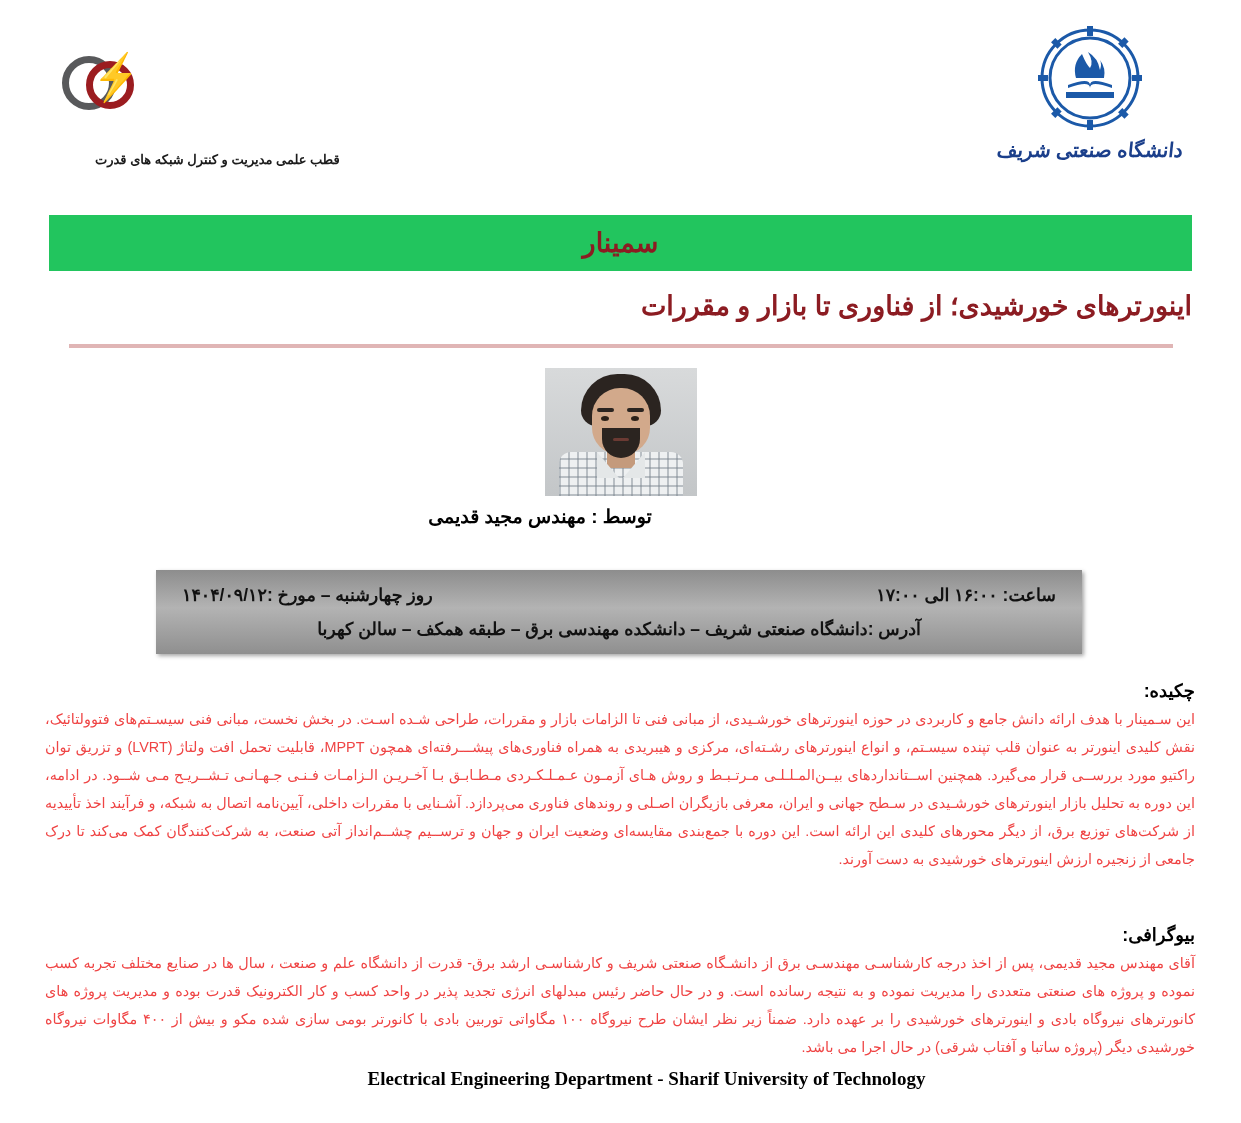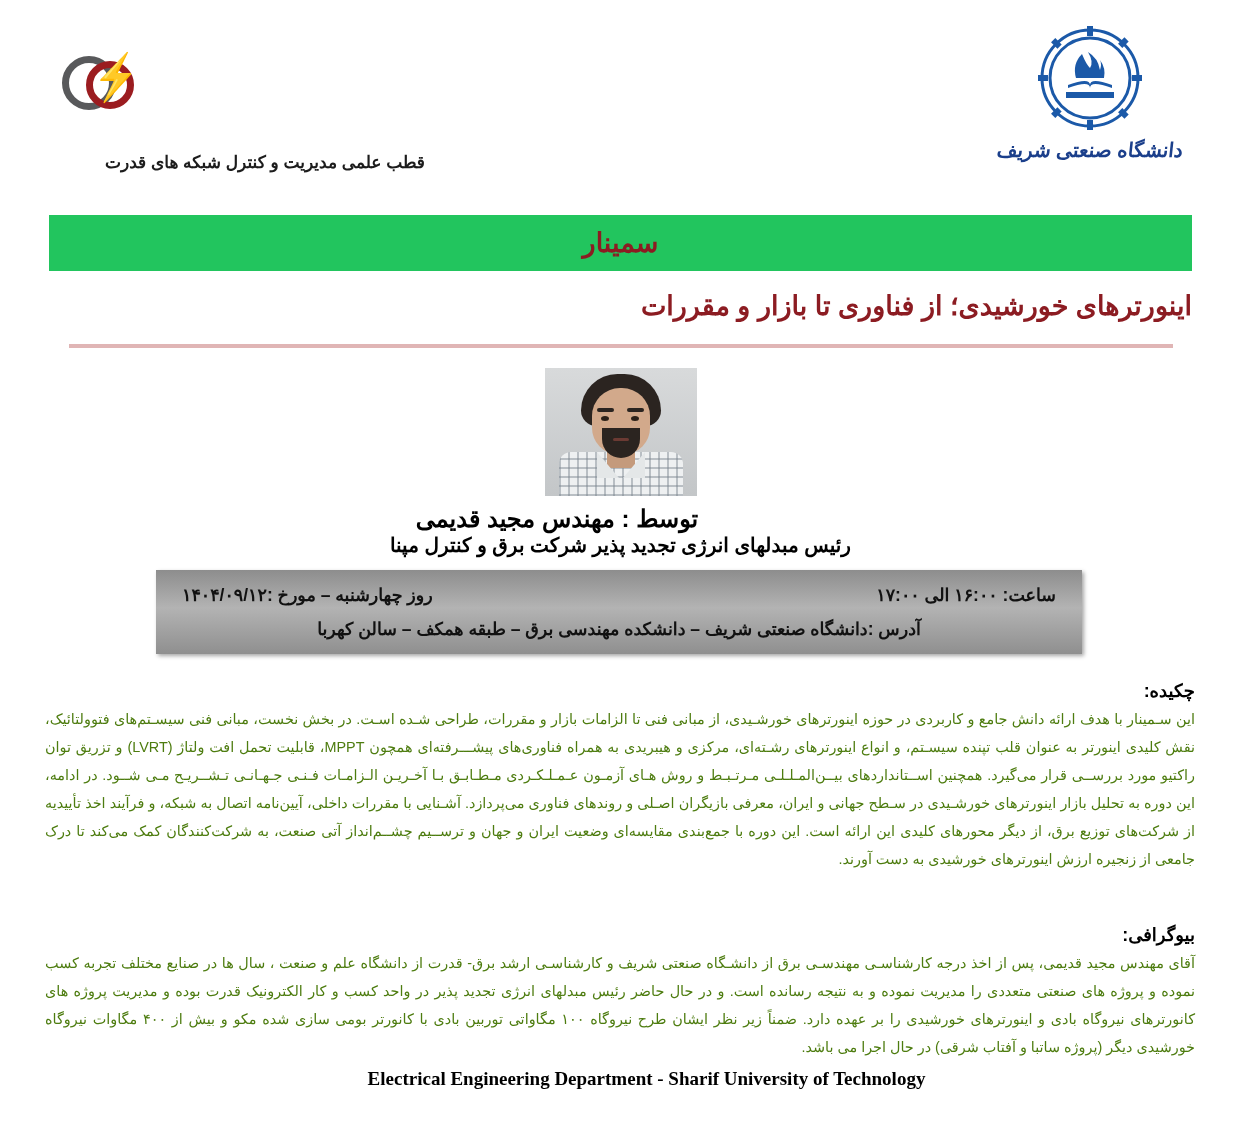--- a/index.html
+++ b/index.html
@@ -109,22 +109,22 @@
     color: #1b3f8b;
     font-weight: bold;
     letter-spacing: 1px;
     transform: skewX(-6deg);
   }
   .cep-fa {
     position: absolute;
     top: 152px;
     left: 95px;
     width: 330px;
-    text-align: right;
-    font-size: 17px;
+    text-align: left;
+    font-size: 13px;
     font-weight: bold;
     color: #1c1c1c;
   }
 
   
   .seminar-band {
     position: absolute;
     top: 215px;
     left: 49px;
     width: 1143px;
@@ -241,21 +241,21 @@
   .photo .collar-r {
     left: 78px;
     border-width: 26px 22px 0 0;
     border-color: transparent #e4e7e8 transparent transparent;
   }
 
   .speaker-line1 {
     position: absolute;
     top: 505px; left: 0; width: 1080px;
     text-align: center;
-    font-size: 24px; font-weight: bold; margin-left: 17px;
+    font-size: 19px; font-weight: bold;
   }
   .speaker-line2 {
     position: absolute;
     top: 533px; left: 0; width: 1241px;
     text-align: center;
     font-size: 20px; font-weight: bold;
   }
 
   
   .info-box {
@@ -292,21 +292,21 @@
     font-size: 18px;
     font-weight: bold;
     text-align: right;
     margin-bottom: 3px;
   }
   .sec-body {
     font-size: 14.4px;
     line-height: 1.95;
     text-align: justify;
     text-align-last: right;
-    color: #4d7c0f;
+    color: #ef4444;
   }
   #abstract { top: 680px; }
   #bio { top: 924px; }
 
   .footer {
     position: absolute;
     top: 1068px;
     left: 0;
     width: 1241px;
     text-align: center;
@@ -383,21 +383,20 @@
       <div class="brow-l"></div>
       <div class="brow-r"></div>
       <div class="eye-l"></div>
       <div class="eye-r"></div>
       <div class="beard"></div>
       <div class="mouth"></div>
     </div>
   </div>
 
   <div class="speaker-line1">توسط : مهندس مجید قدیمی</div>
-  <div class="speaker-line2">رئیس مبدلهای انرژی تجدید پذیر شرکت برق و کنترل مپنا</div>
 
   <div class="info-box">
     <div class="info-row">
       <span>ساعت: ۱۶:۰۰ الی ۱۷:۰۰</span>
       <span>روز چهارشنبه – مورخ :۱۴۰۴/۰۹/۱۲</span>
     </div>
     <div class="info-row second">
       <span>آدرس :دانشگاه صنعتی شریف – دانشکده مهندسی برق – طبقه همکف – سالن کهربا</span>
     </div>
   </div>

